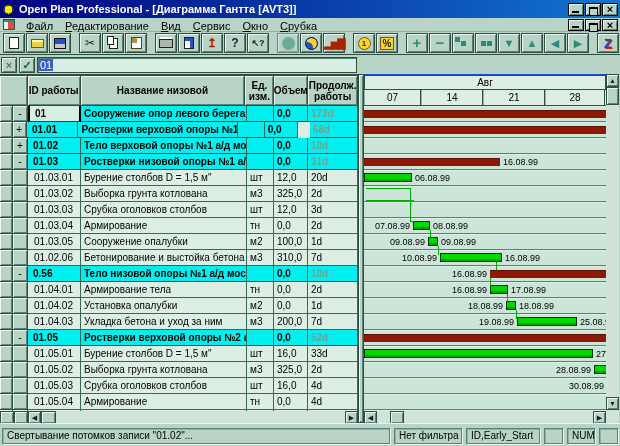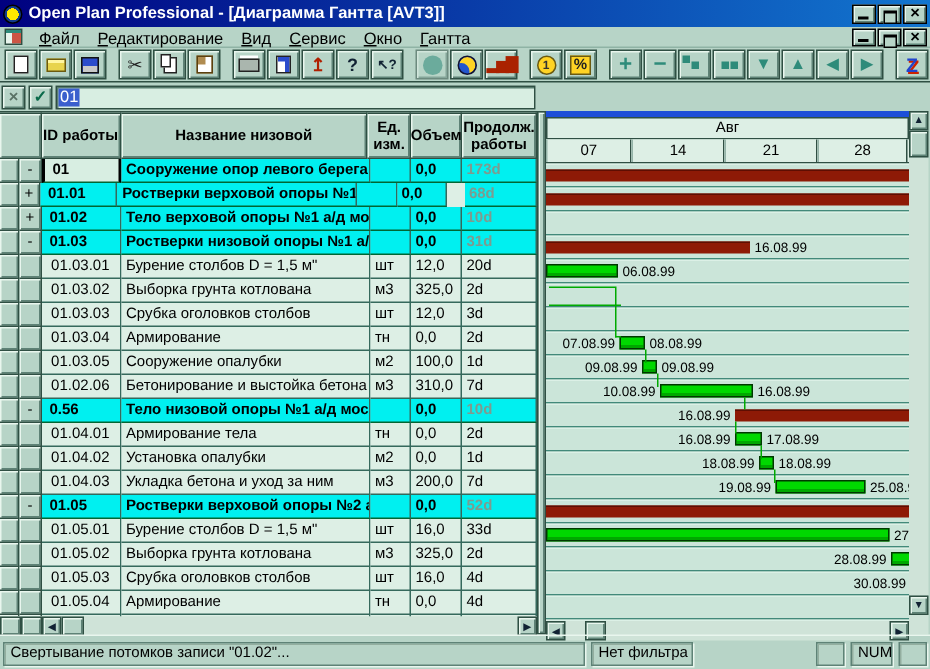--- a/index.html
+++ b/index.html
@@ -103,21 +103,21 @@
     box-shadow:inset 1px 1px 0 #e9f6ee,inset -1px -1px 0 #5e8276;
     font-size:7px;text-align:center;color:#123;display:flex;align-items:center;justify-content:center;}
   .sthumb{position:absolute;background:#b7d4c7;border:1px solid #2f4f43;
     box-shadow:inset 1px 1px 0 #e9f6ee,inset -1px -1px 0 #5e8276;}
 
   
   .splitter{position:absolute;left:358px;top:0;width:6px;height:349px;background:#b7d4c7;
     border:1px solid #2f4f43;box-shadow:inset 1px 1px 0 #e9f6ee,inset -1px -1px 0 #5e8276;}
 
   
-  .gantt-pane{position:absolute;left:364px;top:0;width:242px;height:349px;border-top:4px solid #1d4ed8;}
+  .gantt-pane{position:absolute;left:364px;top:0;width:242px;height:349px;border-top:1px solid #1d4ed8;}
   .g-month{height:15px;background:#ddefe5;border:1px solid #2f4f43;
     font-size:10px;text-align:center;line-height:14px;}
   .g-weeks{height:16px;display:flex;background:#ddefe5;border-bottom:1px solid #2f4f43;}
   .g-week{border-right:1px solid #2f4f43;border-left:1px solid #94b4a8;font-size:10px;text-align:center;line-height:15px;background:#ddefe5;}
   .g-body{position:relative;height:305px;overflow:hidden;background:#cbe5d9;}
   .g-band{position:absolute;left:0;width:100%;height:16px;border-bottom:1px solid #42897a;background:#cbe5d9;box-shadow:inset 0 1px 0 #dcf0e6;}
   .g-bar{position:absolute;}
   .g-bar.red{height:8px;background:#8e1a06;border-top:1px solid #5e0e02;}
   .g-bar.green{height:9px;background:#00d800;border:1px solid #003800;box-shadow:inset 0 -2px 0 #00a800;}
   .g-lab{position:absolute;font-size:9px;line-height:10px;color:#000;white-space:nowrap;}
@@ -141,21 +141,21 @@
   <span class="title-text">Open Plan Professional - [Диаграмма Гантта [AVT3]]</span>
   <span class="winbtns">
     <span class="wb wb-min"></span>
     <span class="wb wb-rest"></span>
     <span class="wb wb-close"></span>
   </span>
 </div>
 
 <div class="menubar">
   <span class="mdi-icon"></span>
-  <span id="menu-items"><span class="menu-item">Файл</span><span class="menu-item">Редактирование</span><span class="menu-item">Вид</span><span class="menu-item">Сервис</span><span class="menu-item">Окно</span><span class="menu-item">Гантта</span></span>
+  <span id="menu-items"><span class="menu-item">Файл</span><span class="menu-item">Редактирование</span><span class="menu-item">Вид</span><span class="menu-item">Сервис</span><span class="menu-item">Окно</span><span class="menu-item">Срубка</span></span>
   <span class="winbtns">
     <span class="wb wb-min"></span>
     <span class="wb wb-rest"></span>
     <span class="wb wb-close"></span>
   </span>
 </div>
 
 <div class="toolbar" id="toolbar">
     <span class="tbtn">
       <span class="ic ic-new-document-icon"></span>
@@ -528,16 +528,17 @@
   <div class="vscroll">
     <span class="sbtn" style="left:0;top:0;width:13px;height:13px;">▲</span>
     <span class="sthumb" style="left:0;top:13px;width:13px;height:18px;"></span>
     <span class="sbtn" style="left:0;top:323px;width:13px;height:13px;">▼</span>
   </div>
 </div>
 
 <div class="statusbar">
   <span class="spanel" style="left:2px;width:388px;">Свертывание потомков записи "01.02"...</span>
   <span class="spanel" style="left:394px;width:68px;">Нет фильтра</span>
+  <span class="spanel" style="left:466px;width:74px;">ID,Early_Start</span>
   <span class="spanel" style="left:544px;width:19px;"></span>
   <span class="spanel" style="left:567px;width:28px;">NUM</span>
   <span class="spanel" style="left:599px;width:19px;"></span>
 </div>
 
 </body></html>

